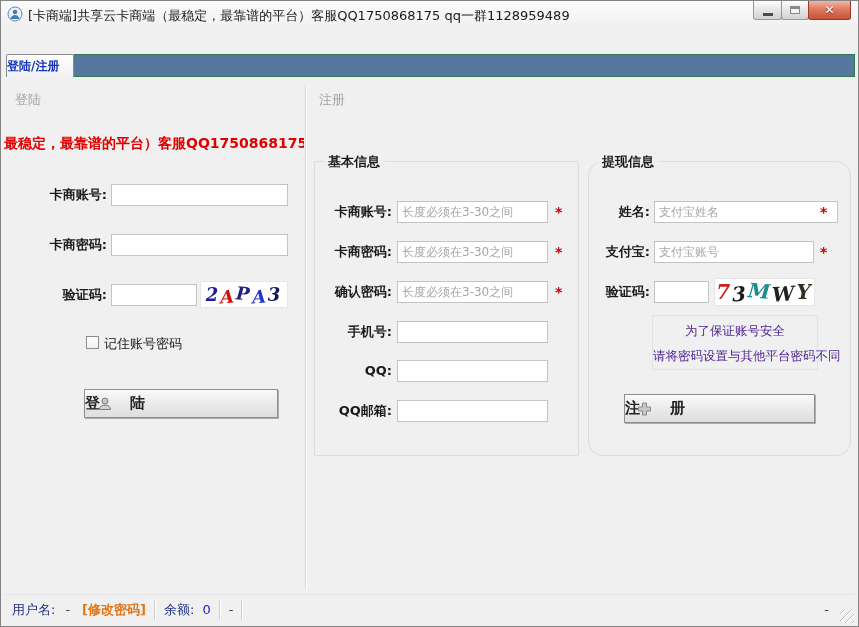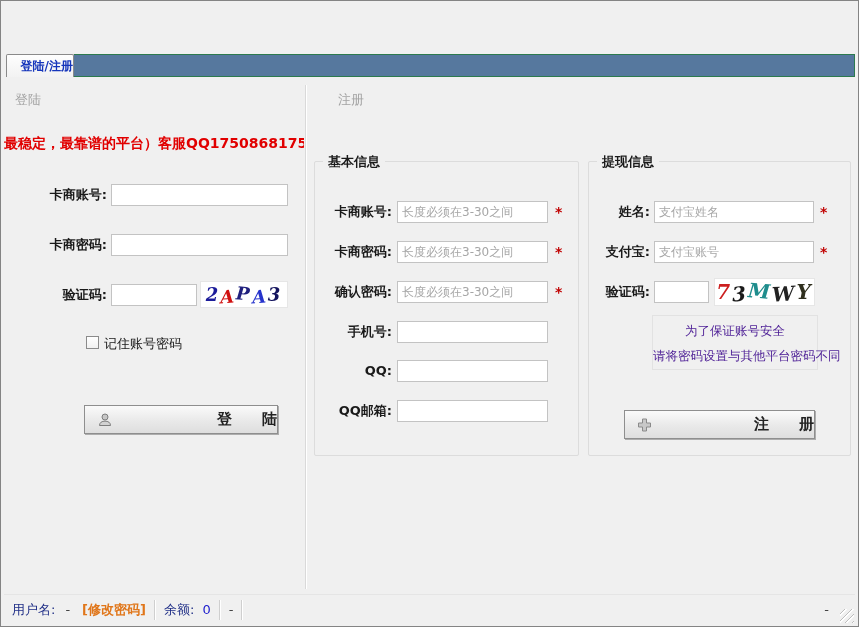--- a/index.html
+++ b/index.html
@@ -18,43 +18,43 @@
   .glyph-min{width:10px;height:3px;background:#4a4a4a;margin-top:8px;}
   .glyph-max{width:10px;height:8px;border:1px solid #8a8a8a;border-top:3px solid #8a8a8a;background:#f4f4f4;}
   .glyph-close{color:#fff;font-size:12px;font-weight:bold;text-shadow:0 1px 1px #7c2715;}
   
   .banner{position:absolute;top:28px;left:4px;right:4px;height:21px;background:linear-gradient(#69a0d2,#5590c7 60%,#4d87bf);
           border:1px solid #47799f;color:#fff;font-weight:bold;font-size:14px;text-align:center;line-height:19px;white-space:nowrap;}
   
   .tabstrip{position:absolute;top:52px;left:3px;right:3px;height:24px;}
   .tab-active{position:absolute;left:2px;top:1px;width:68px;height:23px;background:linear-gradient(#fefefe,#f2f2f2);
               border:1px solid #8a8a8a;border-bottom:none;border-radius:2px 2px 0 0;color:#1535bb;font-weight:bold;
-              font-size:12px;text-align:right;line-height:22px;}
+              font-size:12px;text-align:left;line-height:22px;}
   .tab-fill{position:absolute;left:70px;right:0;top:1px;height:23px;background:#56789e;border:1px solid #2c7a4e;border-left:none;}
   
   .content{position:absolute;top:76px;left:3px;right:3px;height:518px;background:#f0f0f0;}
   .v-divider{position:absolute;left:301px;top:8px;bottom:6px;width:1px;background:#d9d9d9;box-shadow:1px 0 0 #ffffff;}
   .section-label{position:absolute;font-size:13px;color:#a3a3a3;}
   .promo{position:absolute;left:0;top:58px;width:300px;font-size:14px;font-weight:bold;color:#e10000;
          white-space:nowrap;overflow:hidden;}
   .flabel{position:absolute;font-size:13px;font-weight:600;color:#1a1a1a;text-align:right;line-height:22px;white-space:nowrap;}
   .tbox{position:absolute;height:22px;border:1px solid #c3c3c3;background:#fff;font-size:12px;padding:0 4px;
         font-family:"DejaVu Sans","Liberation Sans",sans-serif;color:#333;}
   .tbox::placeholder{color:#a6a6a6;opacity:1;}
   .req{position:absolute;color:#c00000;font-size:14px;font-weight:bold;line-height:22px;}
   .captcha{position:absolute;background:#fff;border:1px solid #e6e6e6;display:flex;align-items:center;justify-content:center;
            font-family:"DejaVu Serif","Liberation Serif",serif;font-style:italic;font-weight:bold;letter-spacing:2px;overflow:hidden;}
   .captcha span{display:inline-block;}
   .captcha span:nth-child(2n){transform:translateY(2px) rotate(-4deg);}
   .captcha span:nth-child(3n){transform:translateY(-1px) rotate(5deg);}
   .chk{position:absolute;width:13px;height:13px;border:1px solid #8b8b8b;background:linear-gradient(#fff,#f1f1f1);}
   .chk-label{position:absolute;font-size:13px;color:#1a1a1a;}
   .btn3d{position:absolute;border:1px solid #8e8e8e;background:linear-gradient(#fafafa,#e9e9e9 55%,#dedede);
-         box-shadow:1px 1px 0 rgba(90,90,90,.45);display:flex;align-items:center;justify-content:flex-end;
-         font-size:15px;font-weight:bold;color:#222;cursor:default;white-space:pre;margin-top:16px;}
+         box-shadow:1px 1px 0 rgba(90,90,90,.45);display:flex;align-items:center;justify-content:flex-start;
+         font-size:15px;font-weight:bold;color:#222;cursor:default;white-space:pre;}
   .btn-icon{position:absolute;left:12px;top:50%;transform:translateY(-50%);display:flex;}
   .groupbox{position:absolute;border:1px solid #dcdcdc;border-radius:2px;}
   .group-title{position:absolute;top:-9px;left:8px;background:#f0f0f0;padding:0 5px;font-size:13px;font-weight:bold;color:#1a1a1a;white-space:nowrap;}
   .warnbox{position:absolute;border:1px solid #e2e2e2;background:#f0f0f0;text-align:center;color:#4c1d95;
            font-size:12.5px;line-height:25px;padding-top:2px;white-space:nowrap;}
   
   .statusbar{position:absolute;left:3px;right:3px;bottom:2px;height:30px;background:#f0f0f0;border-top:1px solid #e5e5e5;
              display:flex;align-items:center;font-size:13px;}
   .sb-sep{width:2px;height:20px;border-left:1px solid #cfcfcf;border-right:1px solid #ffffff;margin:0 8px;}
   .sb-label{color:#1f2e86;}
@@ -62,20 +62,41 @@
   .sb-link{color:#e0761a;font-weight:bold;cursor:pointer;}
   .sb-val{color:#1b1bcc;}
   .resize-grip{position:absolute;right:1px;bottom:1px;width:14px;height:14px;
     background:repeating-linear-gradient(135deg,transparent 0 3px,#bdbdbd 3px 4px,#ffffff 4px 5px);}
 </style>
 </head>
 <body>
 
 <div class="window">
 
+  <div class="titlebar">
+    <span class="app-icon">
+      <svg width="16" height="16" viewBox="0 0 16 16">
+        <circle cx="8" cy="8" r="7" fill="#eaf2fa" stroke="#5b87b5"></circle>
+        <circle cx="8" cy="6" r="2.3" fill="#4a7ab5"></circle>
+        <path d="M3.6 13c.5-2.6 2.3-3.9 4.4-3.9s3.9 1.3 4.4 3.9z" fill="#4a7ab5"></path>
+      </svg>
+    </span>
+    <span class="title-text">[卡商端]共享云卡商端（最稳定，最靠谱的平台）客服QQ1750868175  qq一群1128959489</span>
+    <div class="win-controls">
+      <div class="win-btn min">
+          <div class="glyph-min"></div>
+        </div>
+      <div class="win-btn max">
+          <div class="glyph-max"></div>
+        </div>
+      <div class="win-btn close">
+          <span class="glyph-close">✕</span>
+        </div>
+    </div>
+  </div>
 
 
   <div class="tabstrip">
     <div class="tab-active">登陆/注册</div>
     <div class="tab-fill"></div>
   </div>
 
   <div class="content">
     <div class="v-divider"></div>
 
@@ -104,21 +125,21 @@
     <div class="btn3d" style="left:80px;top:312px;width:194px;height:29px;">
       <span class="btn-icon">
         <svg width="16" height="16" viewBox="0 0 16 16">
           <circle cx="8" cy="5" r="3" fill="#c6c6c6" stroke="#7d7d7d"></circle>
           <path d="M2.5 13.5c0-3 2.5-4.4 5.5-4.4s5.5 1.4 5.5 4.4z" fill="#d2d2d2" stroke="#7d7d7d"></path>
         </svg>
       </span>
       <span>登　　陆</span>
     </div>
 
-    <span class="section-label" style="left:315px;top:14px;margin-left:19px;">注册</span>
+    <span class="section-label" style="left:315px;top:14px;">注册</span>
 
     <div class="groupbox" style="left:310px;top:84px;width:265px;height:295px;">
       <span class="group-title">基本信息</span>
 
       <span class="flabel" style="left:6px;top:39px;width:71px;">卡商账号:</span>
       <input class="tbox" style="left: 82px; top: 39px; width: 151px;" placeholder="长度必须在3-30之间">
       <span class="req" style="left:240px;top:39px;">*</span>
 
       <span class="flabel" style="left:6px;top:79px;width:71px;">卡商密码:</span>
       <input class="tbox" style="left: 82px; top: 79px; width: 151px;" placeholder="长度必须在3-30之间">
@@ -131,25 +152,25 @@
       <span class="flabel" style="left:6px;top:159px;width:71px;">手机号:</span>
       <input class="tbox" style="left: 82px; top: 159px; width: 151px;">
 
       <span class="flabel" style="left:6px;top:198px;width:71px;">QQ:</span>
       <input class="tbox" style="left: 82px; top: 198px; width: 151px;">
 
       <span class="flabel" style="left:6px;top:238px;width:71px;">QQ邮箱:</span>
       <input class="tbox" style="left: 82px; top: 238px; width: 151px;">
     </div>
 
-    <div class="groupbox" style="left:584px;top:84px;width:263px;height:295px;">
+    <div class="groupbox" style="left:584px;top:84px;width:263px;height:295px;border-radius:15px;">
       <span class="group-title">提现信息</span>
 
       <span class="flabel" style="left:4px;top:39px;width:57px;">姓名:</span>
-      <input class="tbox" style="left: 65px; top: 39px; width: 160px;" placeholder="支付宝姓名">
+      <input class="tbox" style="left: 65px; top: 39px; width: 184px;" placeholder="支付宝姓名">
       <span class="req" style="left:231px;top:39px;">*</span>
 
       <span class="flabel" style="left:4px;top:79px;width:57px;">支付宝:</span>
       <input class="tbox" style="left: 65px; top: 79px; width: 160px;" placeholder="支付宝账号">
       <span class="req" style="left:231px;top:79px;">*</span>
 
       <span class="flabel" style="left:4px;top:119px;width:57px;">验证码:</span>
       <input class="tbox" style="left: 65px; top: 119px; width: 55px;" value="">
       <div class="captcha" style="left:125px;top:116px;width:101px;height:28px;font-size:20px;">
           <span style="color: rgb(204, 32, 32);">7</span>

